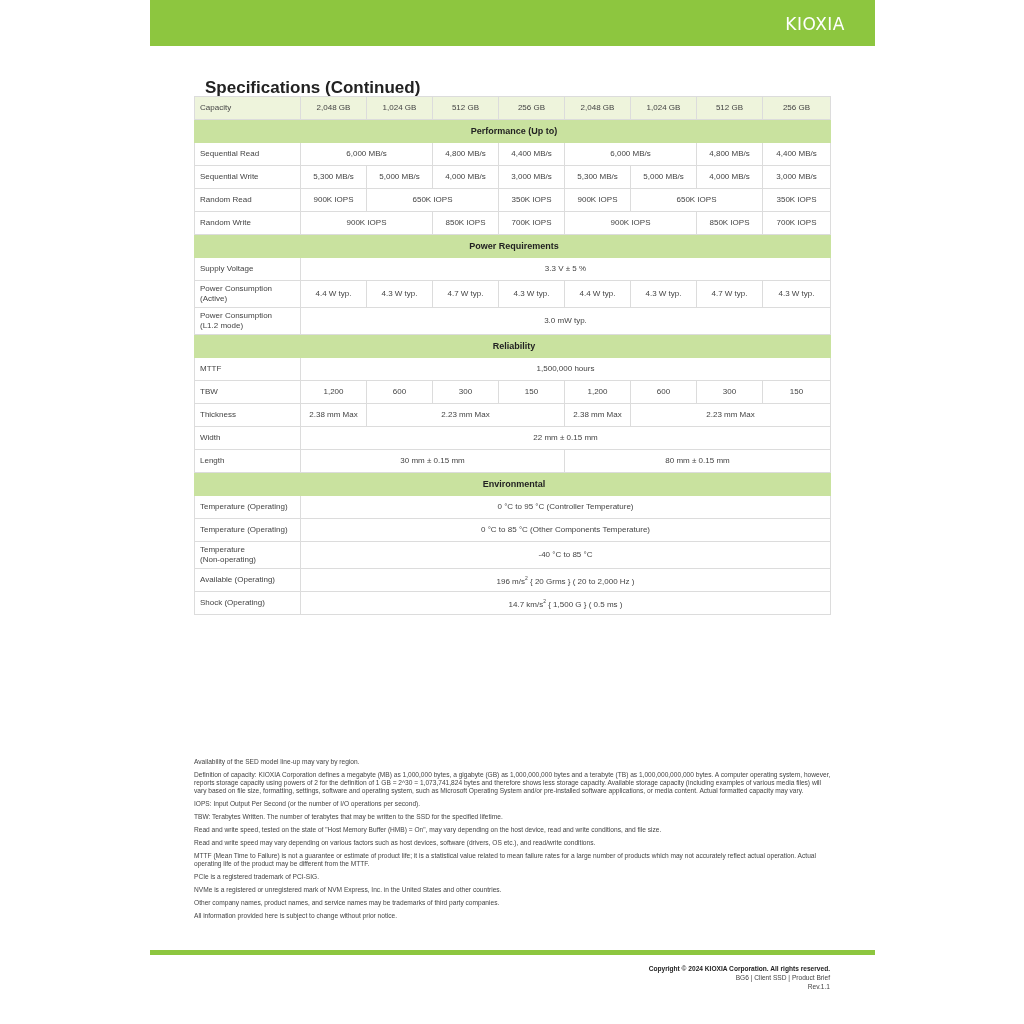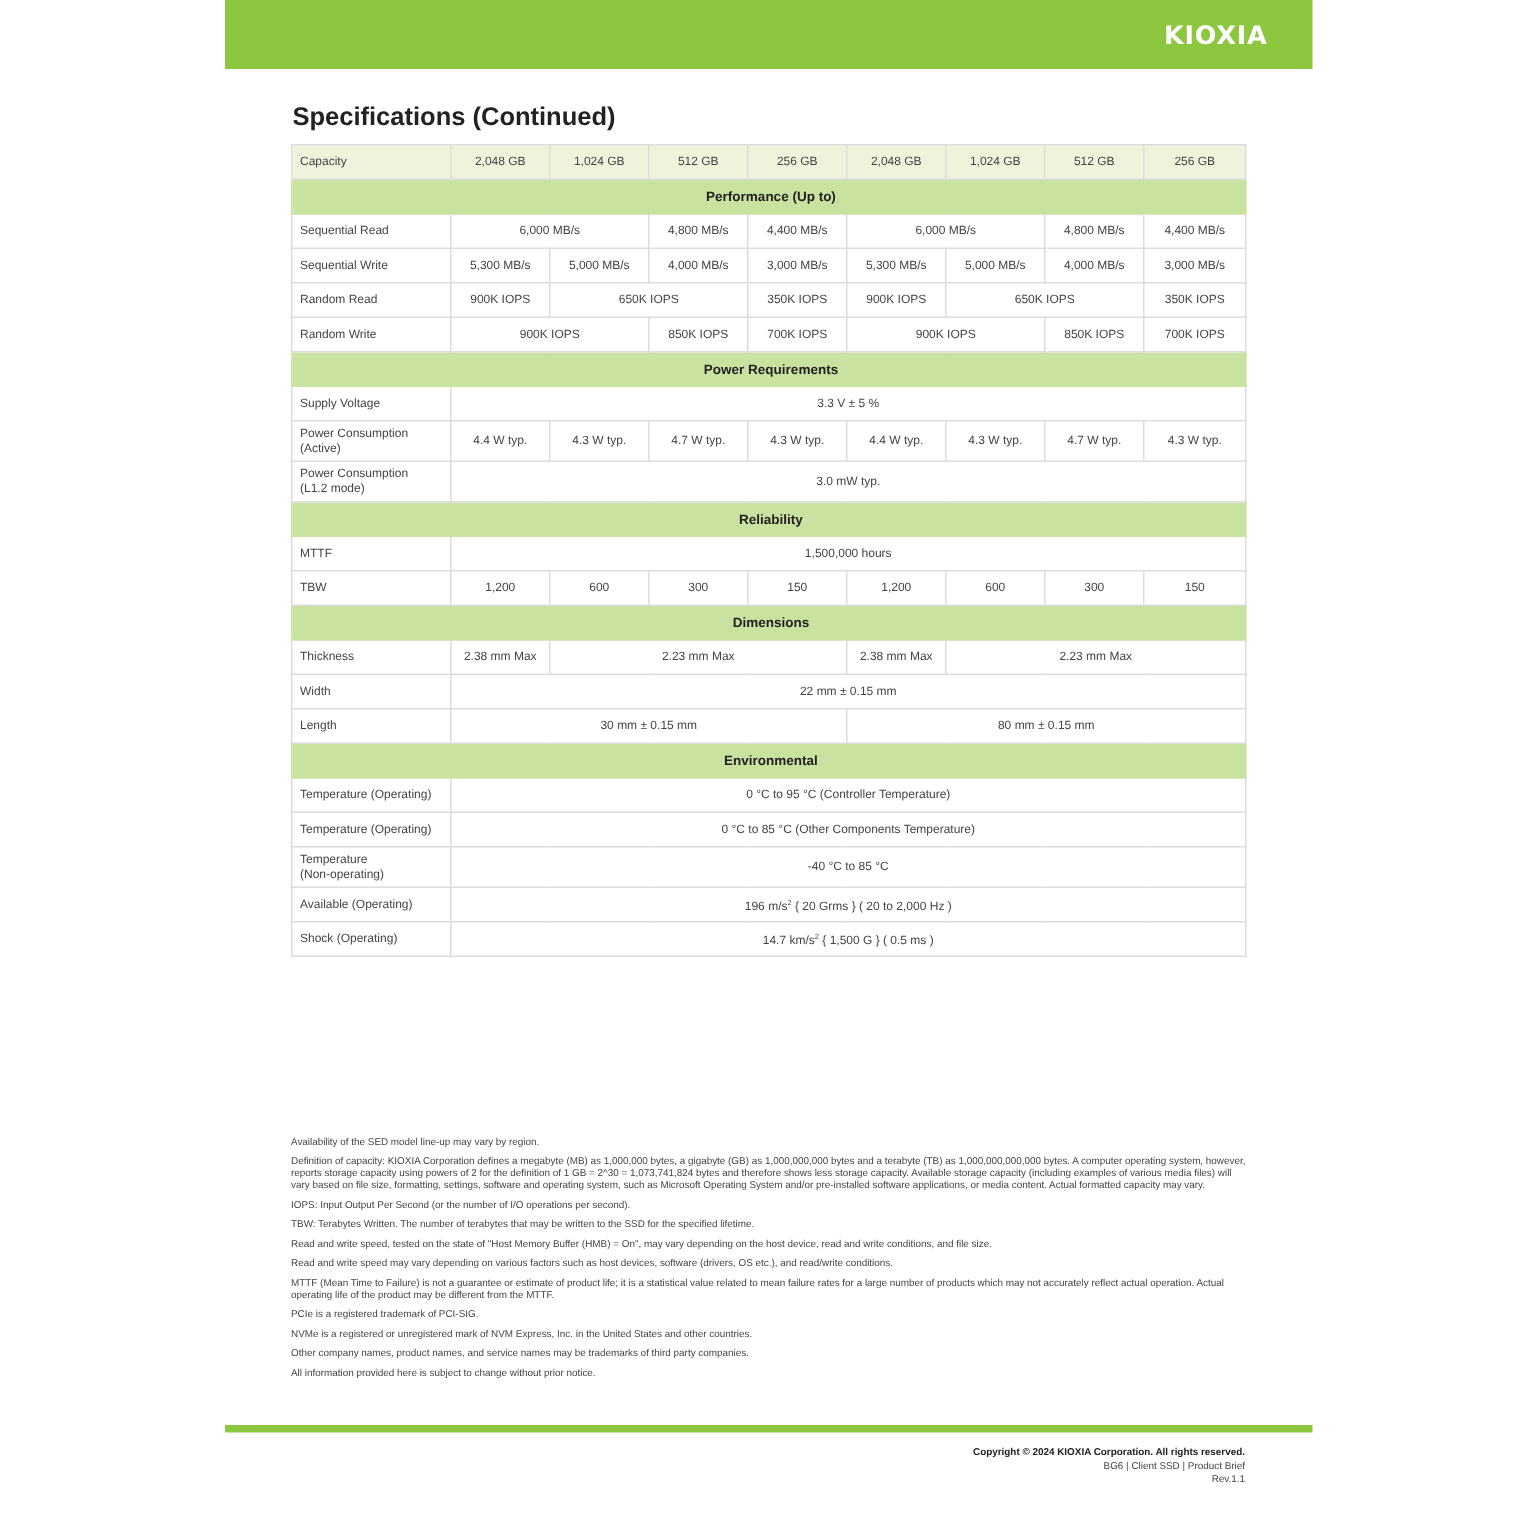--- a/index.html
+++ b/index.html
@@ -1,19 +1,19 @@
 <!DOCTYPE html>
 <html><head>
 <meta charset="utf-8">
 <style>
   html, body { margin:0; padding:0; background:#ffffff; }
   body { width:1024px; height:1024px; position:relative; font-family:"Liberation Sans", sans-serif; color:#333; overflow:hidden; }
   .header-bar { position:absolute; left:150px; top:0; width:725px; height:46px; background:#8dc63f; }
-  .logo { position:absolute; right:30px; top:14px; color:#fff; font-weight:bold; font-size:17px; letter-spacing:0.5px; font-family:"DejaVu Sans", sans-serif; }
-  .page-title { position:absolute; left:193px; top:66px; font-size:17px; font-weight:bold; color:#222; margin:2px; }
+  .logo { position:absolute; right:30px; top:14px; color:#fff; font-weight:normal; font-size:17px; letter-spacing:0.5px; font-family:"DejaVu Sans", sans-serif; }
+  .page-title { position:absolute; left:193px; top:66px; font-size:17px; font-weight:bold; color:#222; margin:12px; }
   table.spec { position:absolute; left:194px; top:96px; width:636px; border-collapse:collapse; table-layout:fixed; font-size:8px; color:#444; }
   table.spec td { border:1px solid #dcdcdc; text-align:center; padding:0 2px; height:22px; line-height:10px; }
   table.spec td.lbl { text-align:left; padding-left:5px;margin-left:31px; }
   table.spec tr.cap td { background:#eef4dc; height:22px; }
   table.spec tr.section td { background:#c9e29f; font-weight:bold; color:#222; text-align:center; padding-left:5px; font-size:9px; height:22px; border-color:#c9e29f; }
   table.spec tr.tall td { height:26px; }
   table.spec td.sep { border-left:1.5px solid #cfcfcf; }
   .notes { position:absolute; left:194px; top:758px; width:640px; font-size:6.6px; color:#444; line-height:8px; }
   .notes p { margin:0 0 5px 0; }
   .footer-bar { position:absolute; left:150px; top:950px; width:725px; height:5px; background:#8dc63f; }
@@ -128,23 +128,20 @@
     <td class="lbl">TBW</td>
     <td>1,200</td>
     <td>600</td>
     <td>300</td>
     <td>150</td>
     <td class="sep">1,200</td>
     <td>600</td>
     <td>300</td>
     <td>150</td>
   </tr>
-  <tr class="section">
-    <td colspan="9">Dimensions</td>
-  </tr>
   <tr>
     <td class="lbl">Thickness</td>
     <td>2.38 mm Max</td>
     <td colspan="3">2.23 mm Max</td>
     <td class="sep">2.38 mm Max</td>
     <td colspan="3">2.23 mm Max</td>
   </tr>
   <tr>
     <td class="lbl">Width</td>
     <td colspan="8">22 mm ± 0.15 mm</td>

